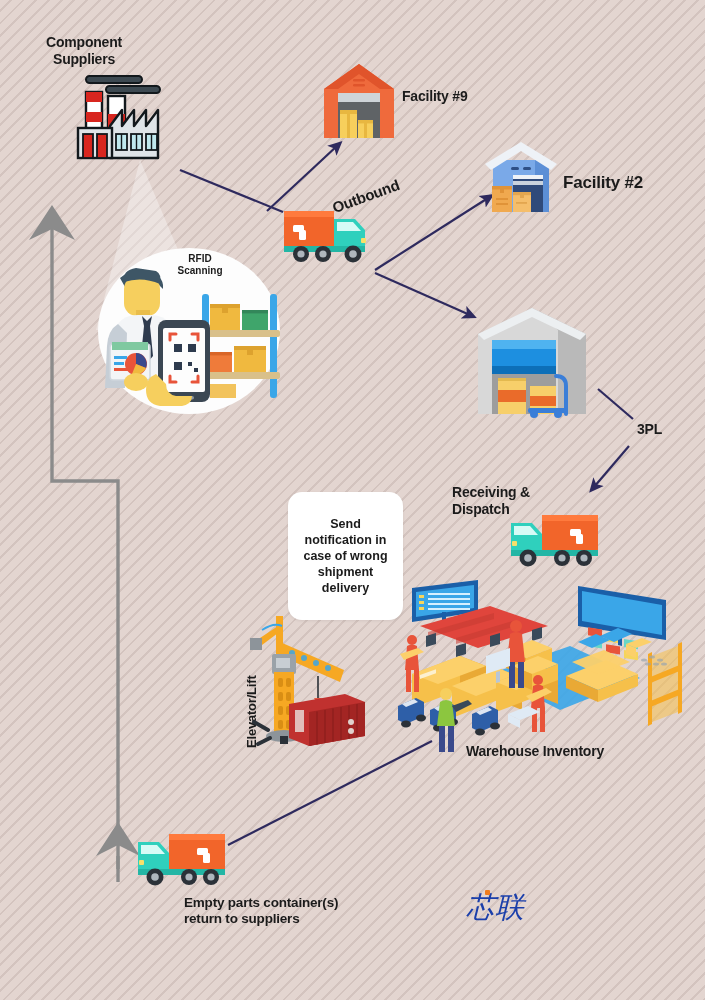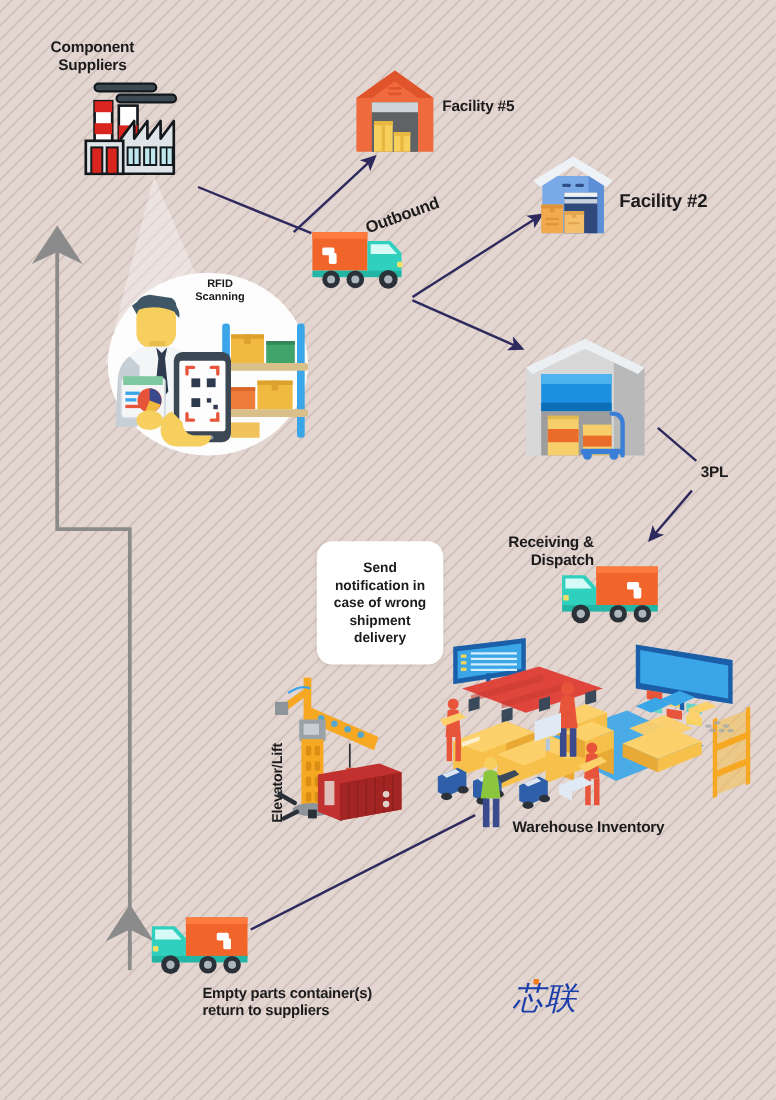--- a/index.html
+++ b/index.html
@@ -29,21 +29,21 @@
     line-height: 1.18;
     letter-spacing: -0.2px;
     white-space: pre-line;
   }
   svg { display: block; overflow: visible; }
   .svgwrap { position: absolute; pointer-events: none; }
   
   #notif-card {
     position: absolute;
     left: 288px; top: 492px;
-    width: 115px; height: 112px;
+    width: 115px; height: 128px;
     background: #ffffff;
     border-radius: 14px;
     display: flex; align-items: center; justify-content: center;
     box-shadow: 0 1px 3px rgba(0,0,0,0.07);
   }
   #notif-card .txt {
     text-align: center;
     font-size: 12.5px;
     font-weight: bold;
     color: #1b1b1b;
@@ -191,21 +191,21 @@
       <rect x="16" y="31" width="42" height="45" fill="#5f6366"></rect>
       <rect x="16" y="31" width="42" height="9" fill="#cfd4d8"></rect>
       <rect x="18" y="48" width="17" height="28" fill="#f7cf5c"></rect>
       <rect x="18" y="48" width="17" height="4" fill="#e8b740"></rect>
       <rect x="25" y="48" width="3" height="28" fill="#e8b740"></rect>
       <rect x="36" y="58" width="15" height="18" fill="#f7cf5c"></rect>
       <rect x="36" y="58" width="15" height="3.4" fill="#e8b740"></rect>
       <rect x="42" y="58" width="3" height="18" fill="#e8b740"></rect>
     </svg>
   </div>
-  <div class="lbl" style="left:402px; top:88px; font-size:14px;">Facility #5</div>
+  <div class="lbl" style="left:402px; top:88px; font-size:14px;">Facility #9</div>
 
   <div class="svgwrap" style="left:483px; top:140px; width:76px; height:76px;">
     <svg width="76" height="76" viewBox="0 0 76 76">
       <rect x="10" y="20" width="56" height="52" fill="#7aa9e8"></rect>
       <rect x="52" y="20" width="14" height="52" fill="#5c8fd6"></rect>
       <path d="M38,2 L74,24 L68,30 L38,11 L8,30 L2,24 Z" fill="#eef2f7"></path>
       <rect x="28" y="27" width="8" height="3" rx="1.5" fill="#2e4f86"></rect>
       <rect x="40" y="27" width="8" height="3" rx="1.5" fill="#2e4f86"></rect>
       <rect x="30" y="35" width="30" height="37" fill="#2f4a7a"></rect>
       <rect x="30" y="35" width="30" height="4" fill="#eef2f7"></rect>
@@ -336,21 +336,21 @@
       <rect x="58" y="86" width="26" height="28" fill="#f7cf6a"></rect>
       <rect x="58" y="96" width="26" height="10" fill="#ea6b2a"></rect>
       <path d="M84,76 q10,0 10,10 l0,28" stroke="#3a7ed8" stroke-width="4" fill="none" stroke-linecap="round"></path>
       <rect x="56" y="108" width="38" height="5" rx="2" fill="#3a7ed8"></rect>
       <circle cx="62" cy="114" r="4" fill="#3a7ed8"></circle>
       <circle cx="86" cy="114" r="4" fill="#3a7ed8"></circle>
     </svg>
   </div>
   <div class="lbl" style="left:637px; top:421px; font-size:14px;">3PL</div>
 
-  <div class="lbl" style="left:452px; top:484px; width:88px; font-size:14px; text-align:right;">Receiving &amp;
+  <div class="lbl" style="left:452px; top:484px; width:88px; font-size:14px; text-align:left;">Receiving &amp;
 Dispatch</div>
 
   <div class="svgwrap" style="left:510px; top:505px; width:92px; height:64px;">
     <svg width="92" height="64" viewBox="0 0 92 64">
       <path d="M1,18 L22,18 L32,29 L32,47 L1,47 Z" fill="#2fd0bd"></path>
       <path d="M4,21 L20,21 L28,30 L4,30 Z" fill="#d6fbf6"></path>
       <rect x="32" y="10" width="56" height="37" fill="#f2652a"></rect>
       <rect x="32" y="10" width="56" height="6" fill="#ff7a3d"></rect>
       <g fill="#ffffff">
         <rect x="60" y="24" width="11" height="7" rx="1.5"></rect>

